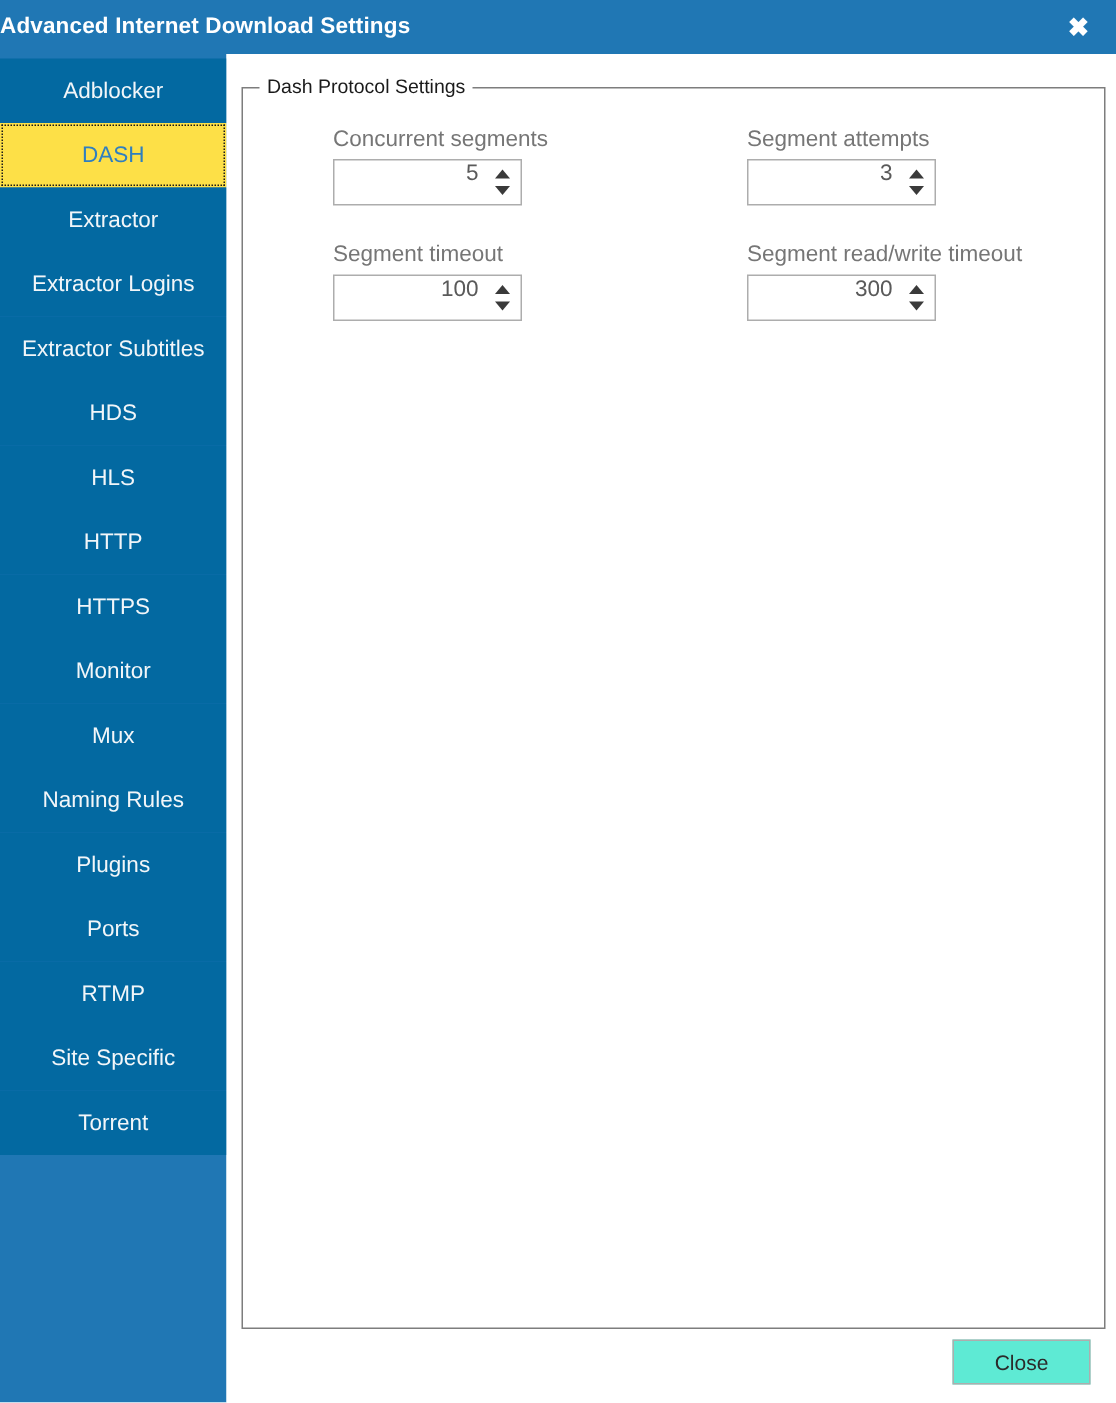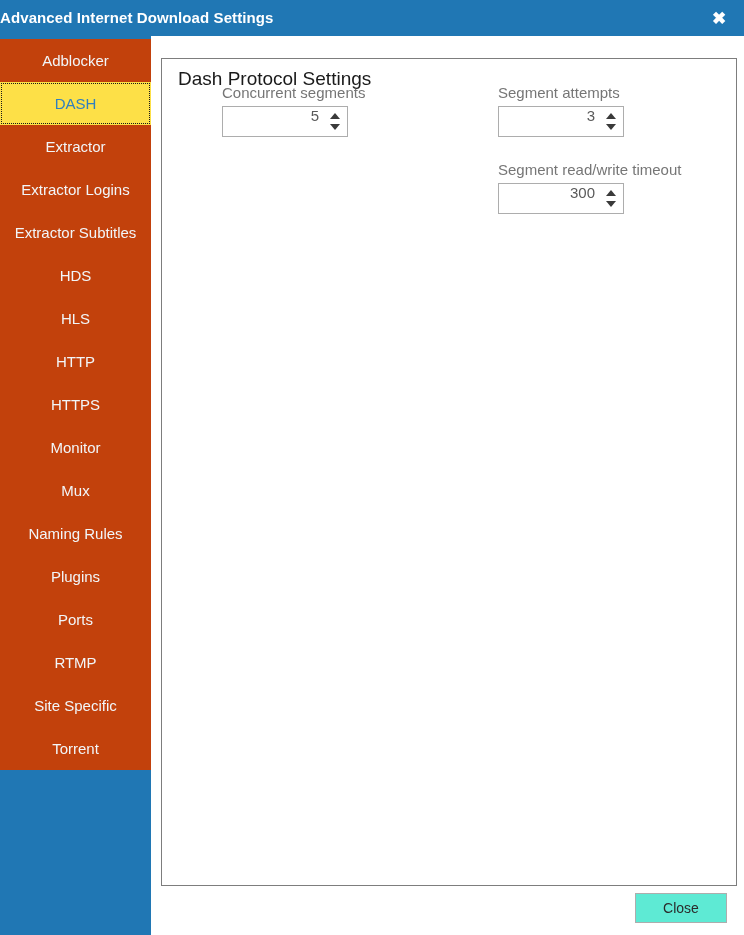--- a/index.html
+++ b/index.html
@@ -73,21 +73,21 @@
     position: relative;
     width: 151px;
     height: 43px;
     display: flex;
     align-items: center;
     justify-content: center;
     color: #f2f6f9;
     font-size: 15px;
     cursor: pointer;
     user-select: none;
-    background: #c2410c;
+    background: #0369a1;
   }
   .nav-item.selected {
     background: #fde047;
     color: #2f7fc0;
     outline: 1px dotted #1a1a1a;
     outline-offset: -2px;
     text-align: center;
   }
 
   
@@ -107,24 +107,23 @@
     width: 576px;
     height: 828px;
     border: 1px solid #7d7d7d;
   }
   .groupbox-title {
     position: absolute;
     left: 11px;
     top: -9px;
     background: #ffffff;
     padding: 0 5px;
-    font-size: 19px;
+    font-size: 13px;
     color: #1a1a1a;
     white-space: nowrap;
-    margin-top: 18px;
   }
 
   .field {
     position: absolute;
     margin-left: 41px;
   }
   .field-label {
     font-size: 15px;
     color: #767676;
     white-space: nowrap;
@@ -277,20 +276,30 @@
         <span class="field-label">Segment attempts</span>
         <div class="spinbox">
           <span class="spinbox-value">3</span>
           <div class="spinbox-buttons">
             <span class="spin-up"></span>
             <span class="spin-down"></span>
           </div>
         </div>
       </div>
 
+      <div class="field" style="left:19px; top:102px;">
+        <span class="field-label">Segment timeout</span>
+        <div class="spinbox">
+          <span class="spinbox-value">100</span>
+          <div class="spinbox-buttons">
+            <span class="spin-up"></span>
+            <span class="spin-down"></span>
+          </div>
+        </div>
+      </div>
 
       <div class="field" style="left:295px; top:102px;">
         <span class="field-label">Segment read/write timeout</span>
         <div class="spinbox">
           <span class="spinbox-value">300</span>
           <div class="spinbox-buttons">
             <span class="spin-up"></span>
             <span class="spin-down"></span>
           </div>
         </div>

